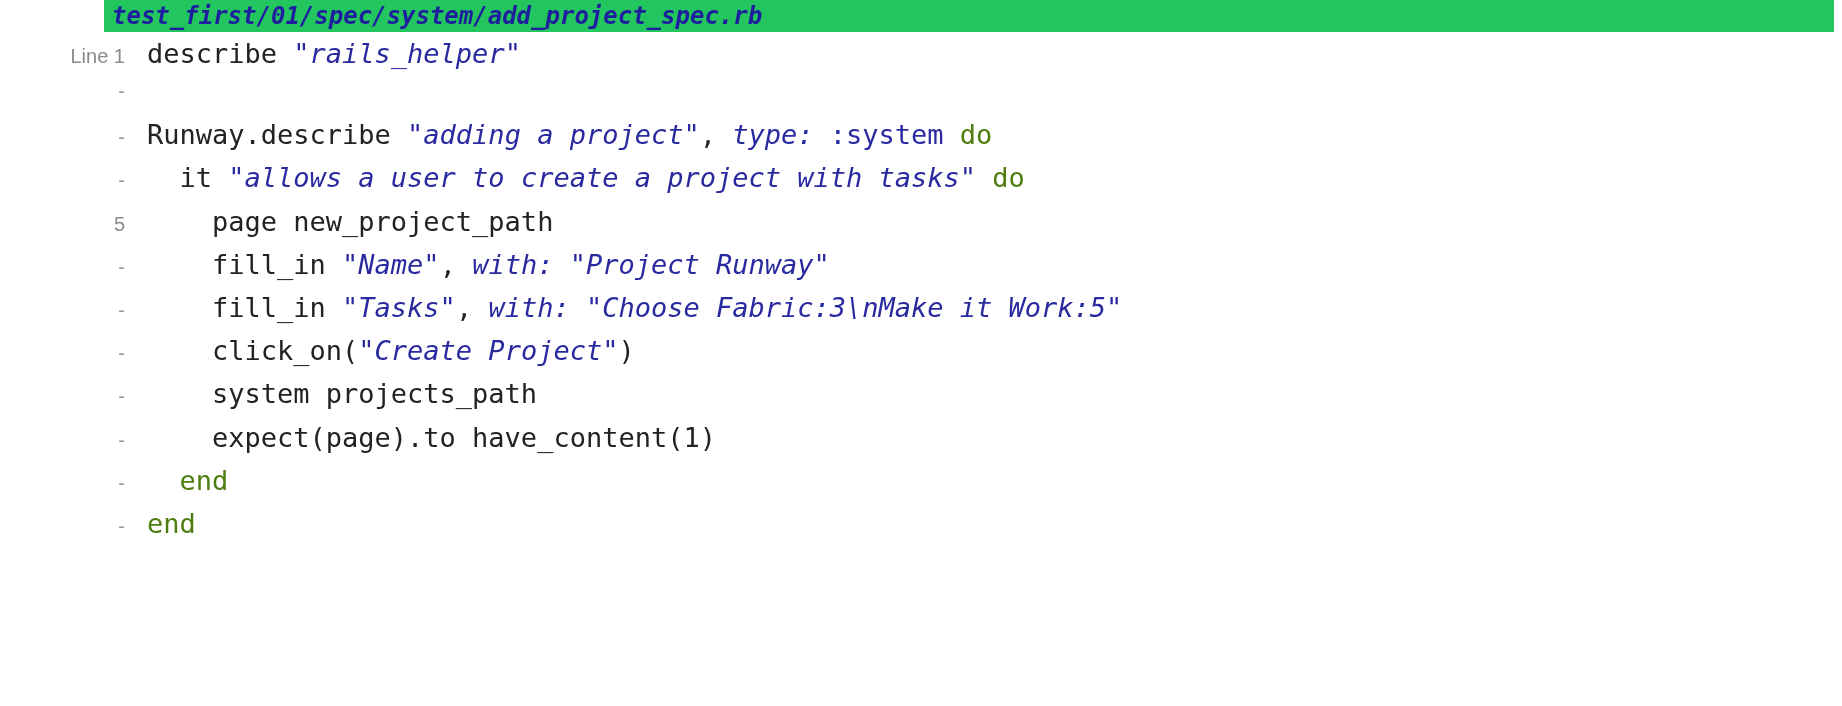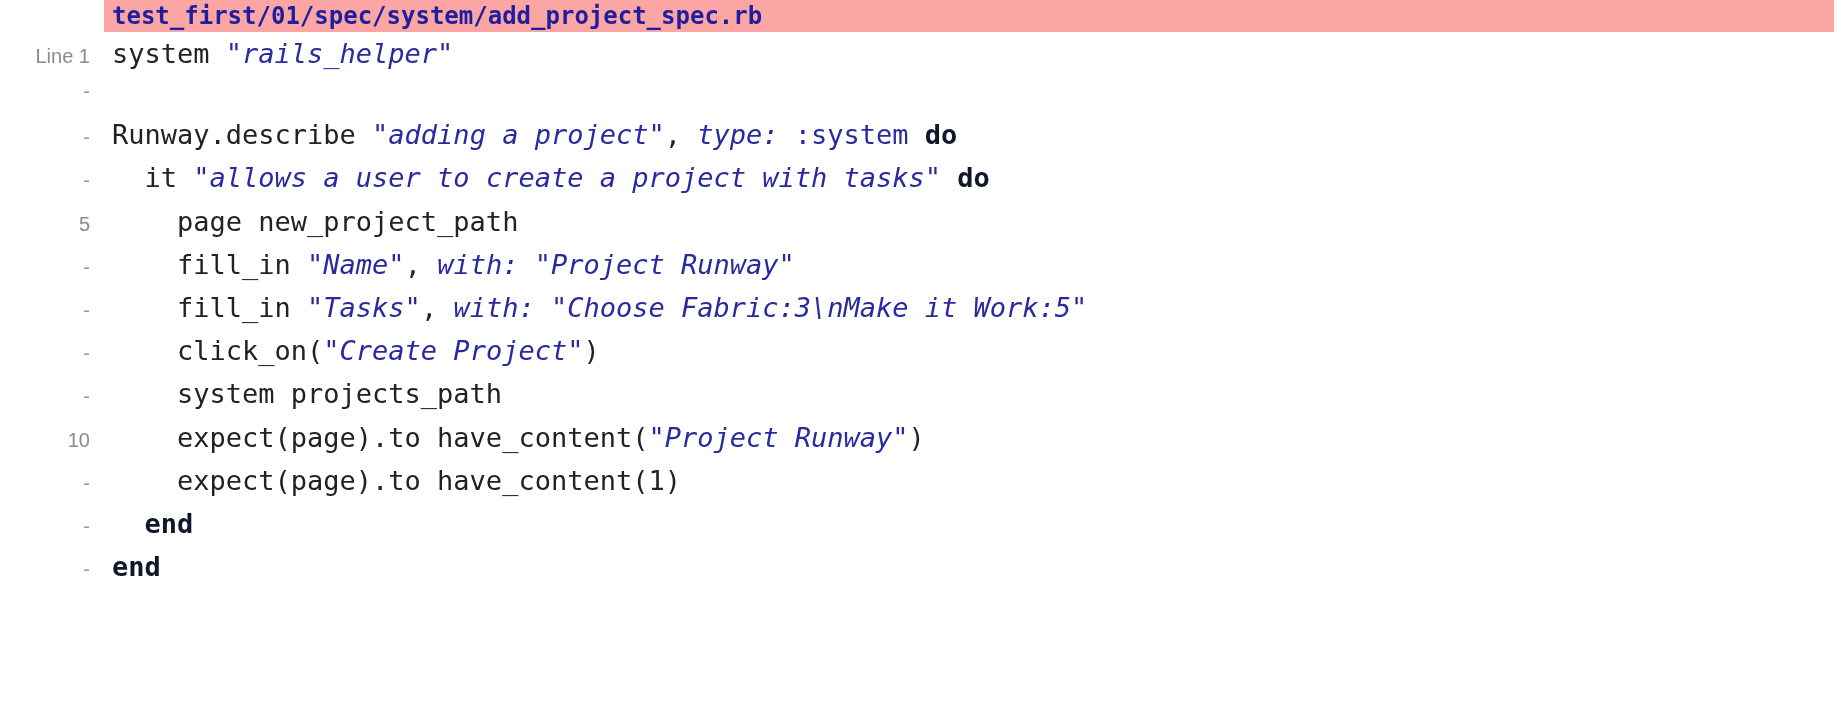--- a/index.html
+++ b/index.html
@@ -18,32 +18,34 @@
   .header {
     display: flex;
     height: 32px;
     align-items: center;
   }
   .header .gutter {
     flex: 0 0 90px;
   }
   .header .title {
     flex: 1;
-    background: #fca5a5;
+    background: #22c55e;
     color: #1e1e9e;
     font-weight: bold;
+    font-style: italic;
     padding: 2px 8px 2px 8px;
     font-size: 24px;
     line-height: 28px;
     margin-right: 8px;
   }
   .row {
     display: flex;
     align-items: baseline;
     min-height: 38px;
+    margin-left: 35px;
   }
   .gutter {
     flex: 0 0 90px;
     text-align: right;
     color: #8a8a8a;
     font-family: "Helvetica Neue", Arial, sans-serif;
     font-size: 20px;
     padding-right: 14px;
     user-select: none;
   }
@@ -54,35 +56,35 @@
   .code {
     flex: 1;
     white-space: pre;
     font-family: "Consolas", "Menlo", "DejaVu Sans Mono", monospace;
     font-size: 27px;
     padding-left: 8px;
     color: #222;
   }
   .str   { color: #2a2aa0; font-style: italic; }
   .key   { color: #2a2aa0; font-style: italic; }
-  .kw    { color: #0f172a; font-weight: bold; }
+  .kw    { color: #4d7c0f; font-weight: normal; }
   .sym   { color: #2a2aa0; }
 </style>
 </head>
 <body>
 
 <div class="listing">
   <div class="header">
     <div class="gutter"></div>
     <div class="title">test_first/01/spec/system/add_project_spec.rb</div>
   </div>
   <div id="code-body">
       <div class="row">
         <div class="gutter">Line 1</div>
-        <div class="code"><span>system </span><span class="str">"rails_helper"</span></div>
+        <div class="code"><span>describe </span><span class="str">"rails_helper"</span></div>
       </div>
       <div class="row">
         <div class="gutter gutter-dash">-</div>
         <div class="code"><span></span></div>
       </div>
       <div class="row">
         <div class="gutter gutter-dash">-</div>
         <div class="code"><span>Runway.describe </span><span class="str">"adding a project"</span><span>, </span><span class="key">type: </span><span class="sym">:system</span><span> </span><span class="kw">do</span></div>
       </div>
       <div class="row">
@@ -103,24 +105,20 @@
       </div>
       <div class="row">
         <div class="gutter gutter-dash">-</div>
         <div class="code"><span>    click_on(</span><span class="str">"Create Project"</span><span>)</span></div>
       </div>
       <div class="row">
         <div class="gutter gutter-dash">-</div>
         <div class="code"><span>    system projects_path</span></div>
       </div>
       <div class="row">
-        <div class="gutter">10</div>
-        <div class="code"><span>    expect(page).to have_content(</span><span class="str">"Project Runway"</span><span>)</span></div>
-      </div>
-      <div class="row">
         <div class="gutter gutter-dash">-</div>
         <div class="code"><span>    expect(page).to have_content(1)</span></div>
       </div>
       <div class="row">
         <div class="gutter gutter-dash">-</div>
         <div class="code"><span>  </span><span class="kw">end</span></div>
       </div>
       <div class="row">
         <div class="gutter gutter-dash">-</div>
         <div class="code"><span class="kw">end</span></div>

